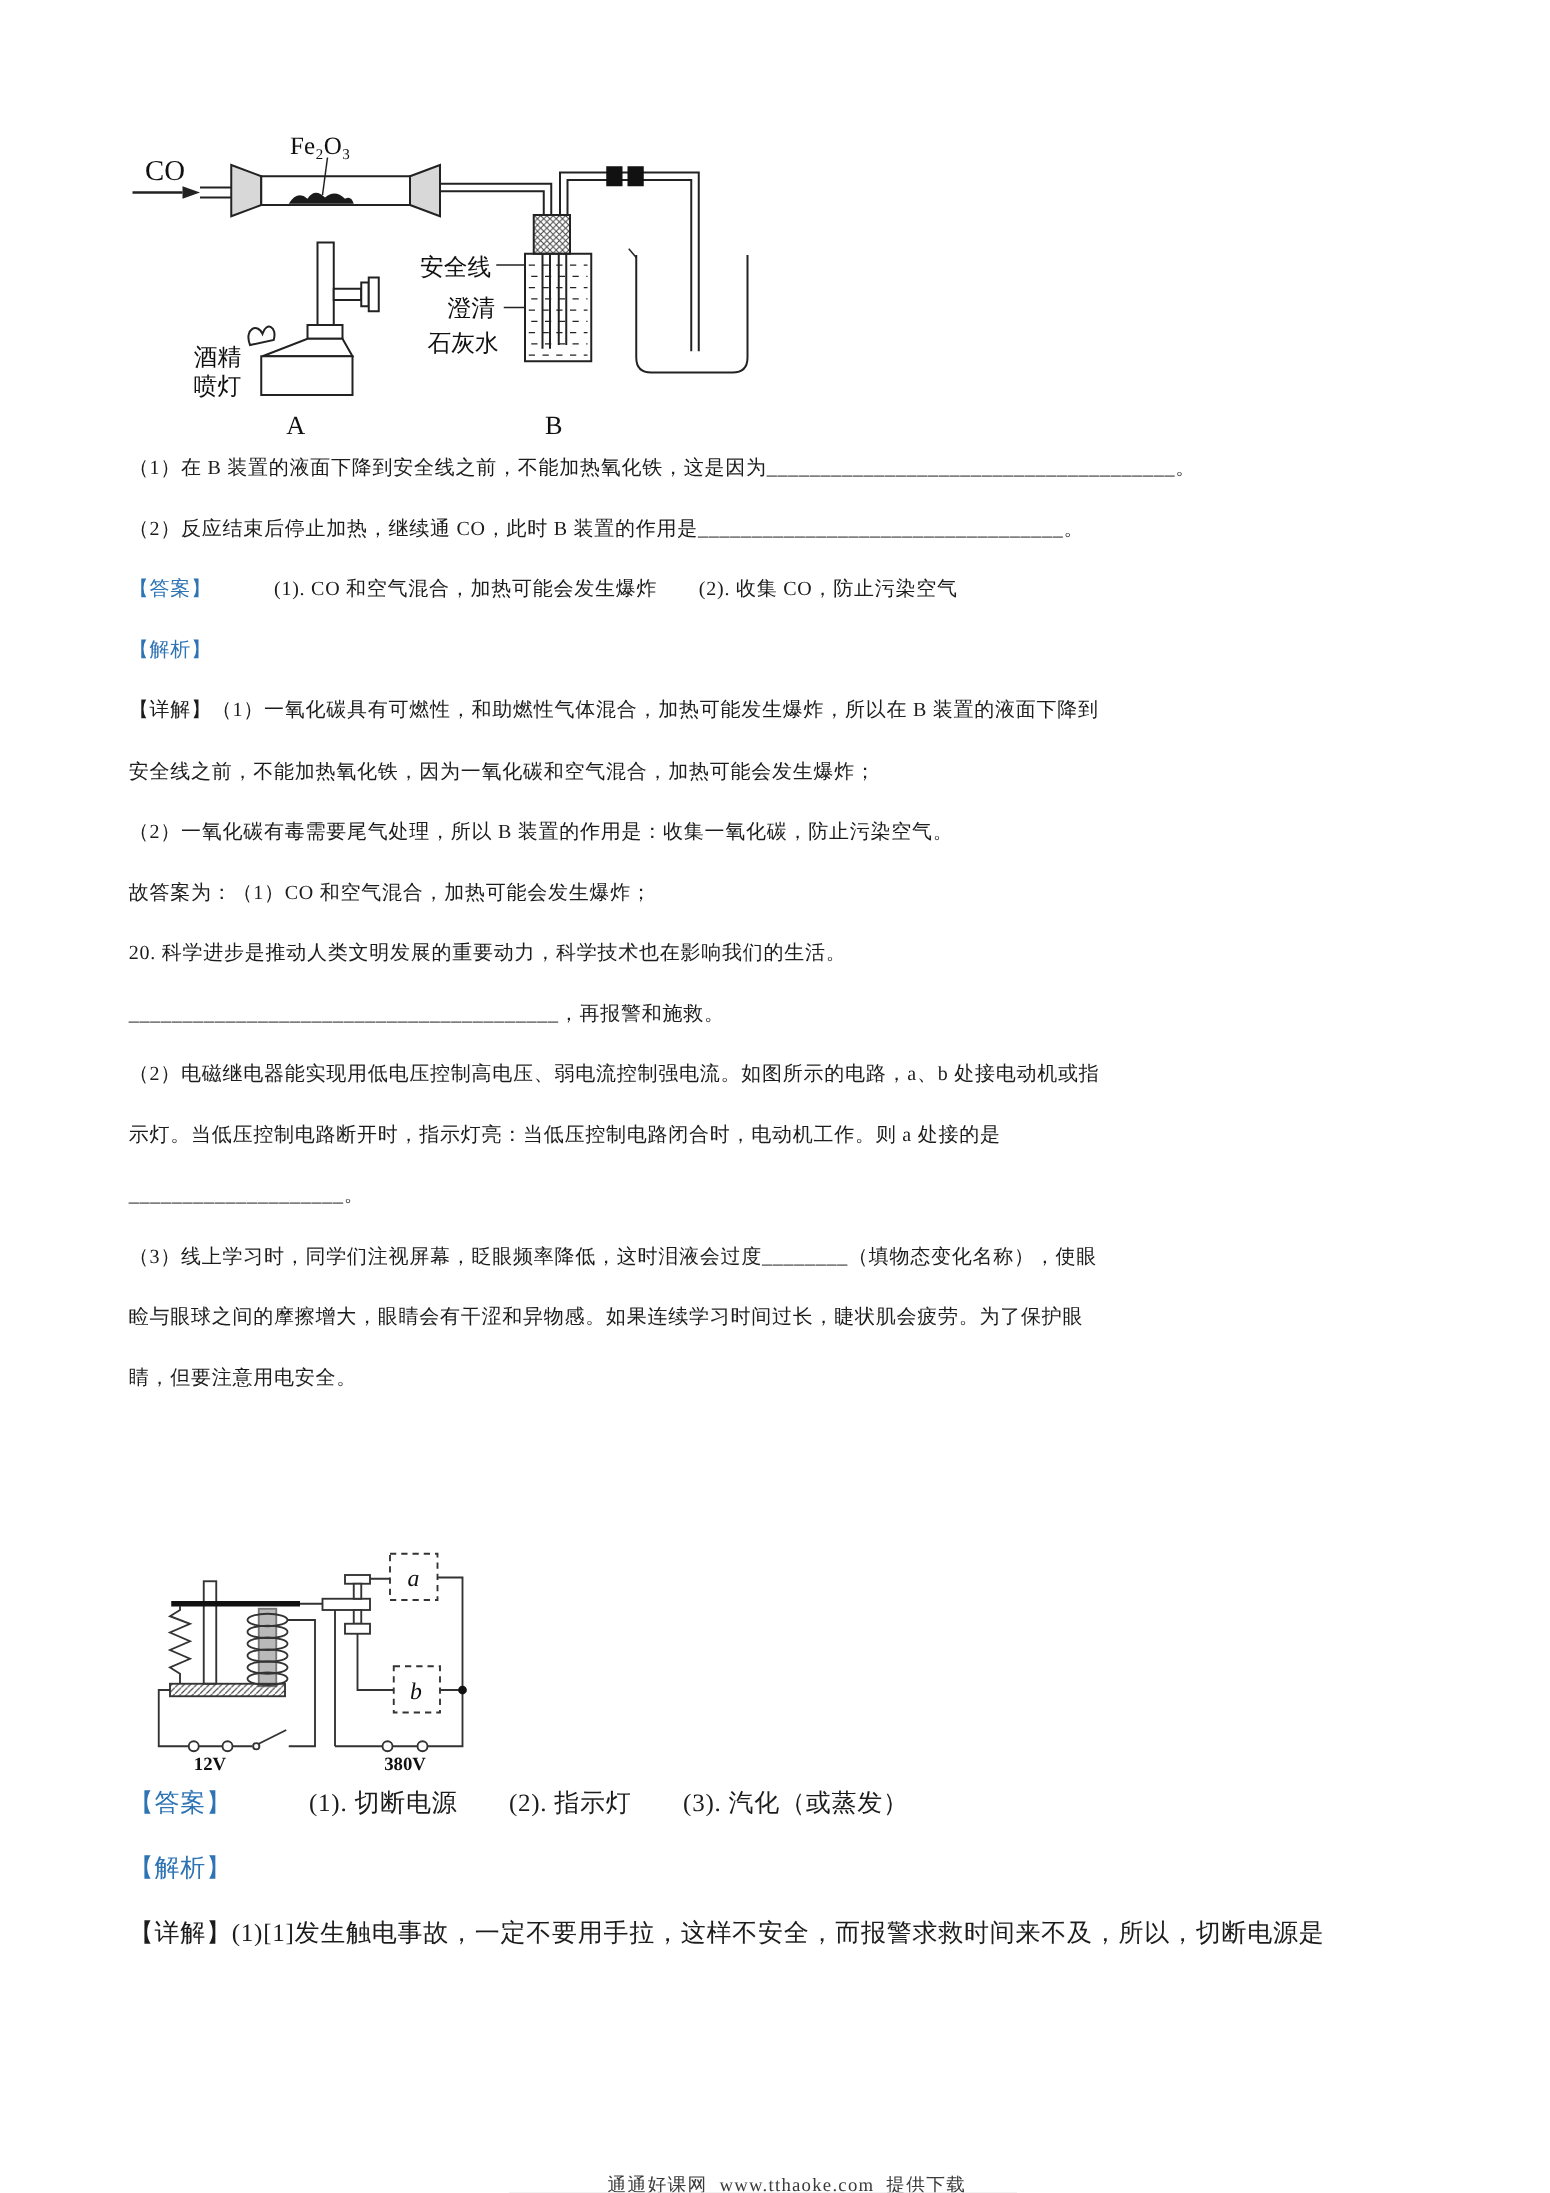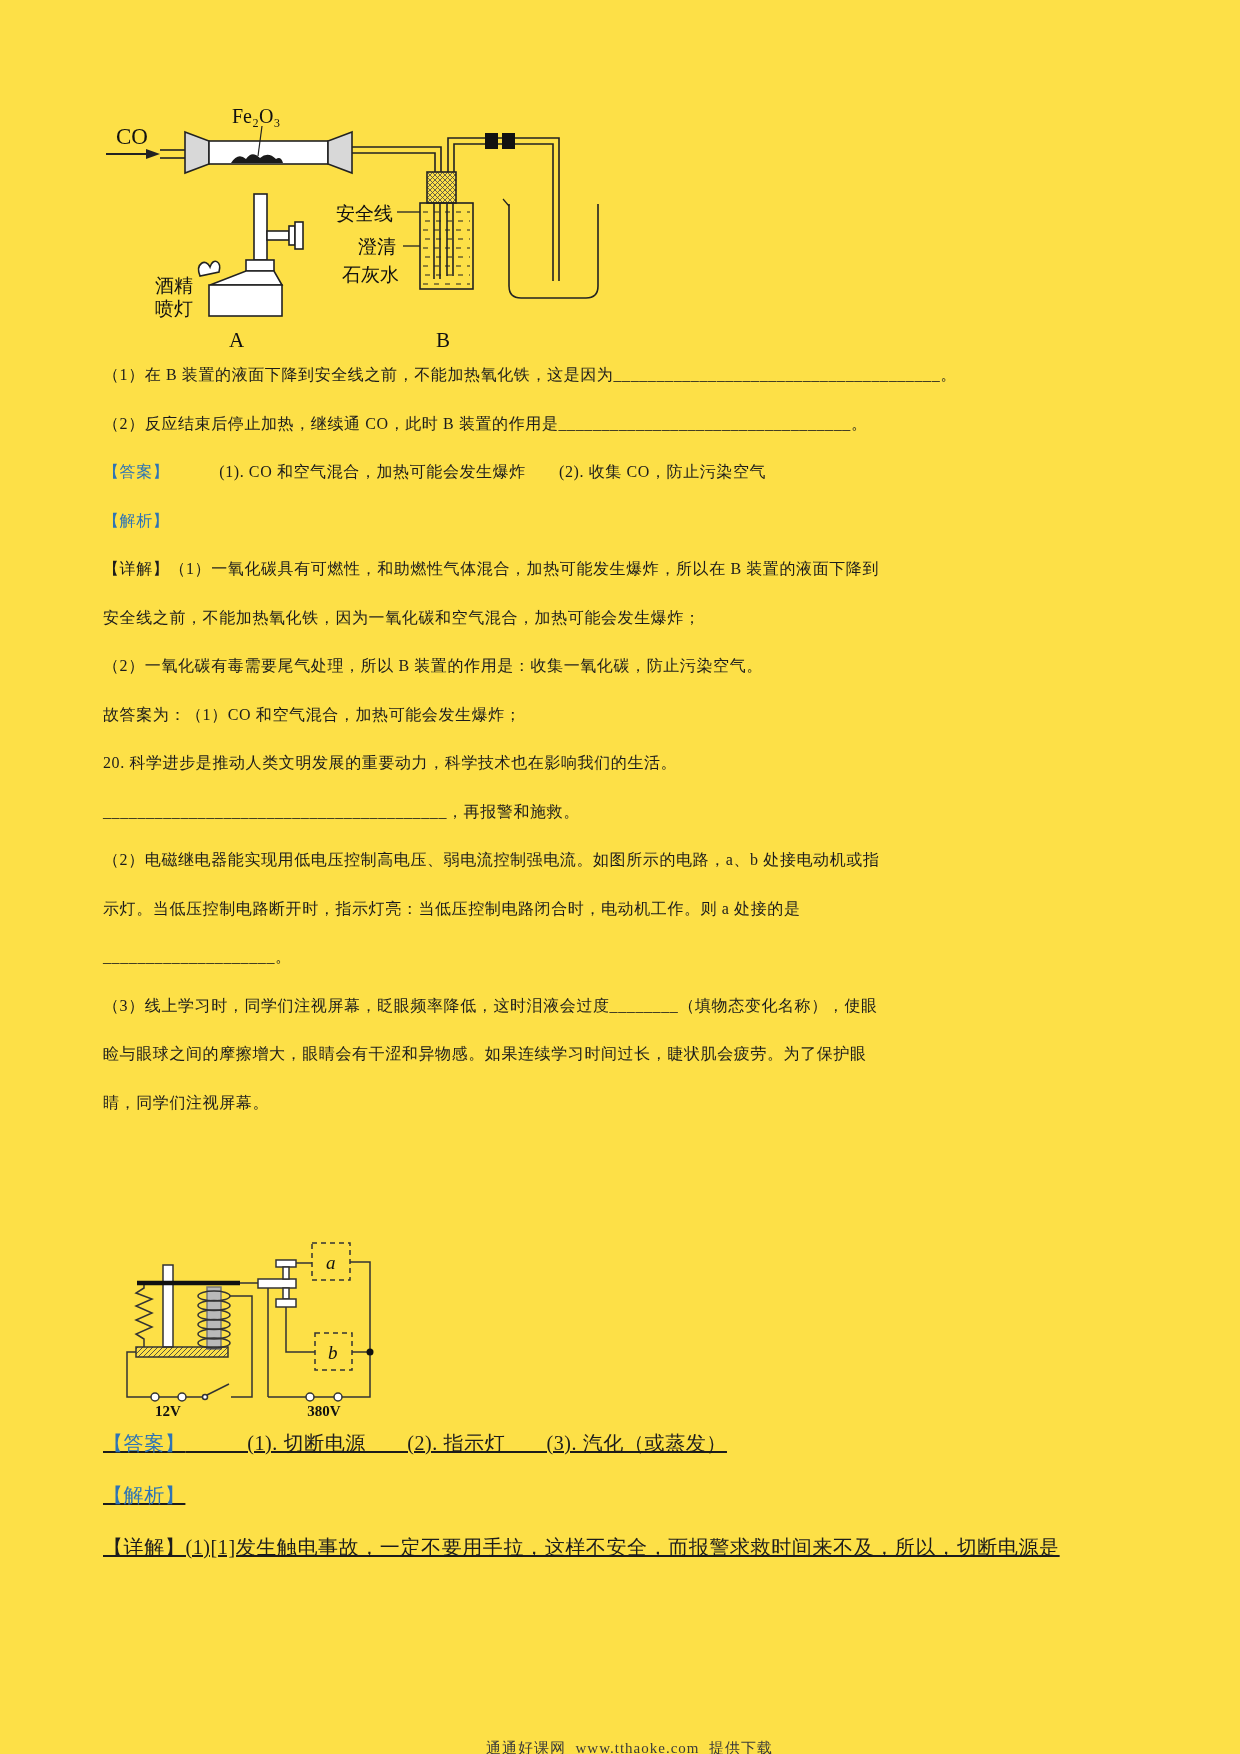--- a/index.html
+++ b/index.html
@@ -1,21 +1,21 @@
 <!DOCTYPE html>
 <html><head>
 <meta charset="utf-8">
 <style>
   html,body{margin:0;padding:0;background:#e8e8e8;}
-  .page{position:relative;width:1240px;height:1754px;background:#fde047;margin:0 auto;
+  .page{position:relative;width:1240px;height:1754px;background:#ffffff;margin:0 auto;
         font-family:"Liberation Serif","DejaVu Serif",serif;color:#1c1c1c;overflow:hidden;}
   .tb{position:absolute;left:103px;width:1040px;}
   .tb .line{height:48.5px;line-height:48.5px;font-size:16px;letter-spacing:0.6px;white-space:pre;}
   .tb2{position:absolute;left:103px;width:1040px;}
-  .tb2 .line{height:52px;line-height:52px;font-size:20px;letter-spacing:0.6px;white-space:pre;text-decoration:underline;}
+  .tb2 .line{height:52px;line-height:52px;font-size:20px;letter-spacing:0.6px;white-space:pre;}
   .albl{color:#2e74b5;}
   .fig{position:absolute;}
   .footer{position:absolute;top:1722px;left:0;width:100%;text-align:center;
           font-size:15px;color:#3a3a3a;letter-spacing:1px;white-space:pre;}
   svg text{font-family:"Liberation Serif","DejaVu Serif",serif;fill:#111;}
 </style>
 </head>
 <body>
 
 <div class="page">
@@ -99,21 +99,21 @@
     <div class="line"><span class="albl"></span><span>安全线之前，不能加热氧化铁，因为一氧化碳和空气混合，加热可能会发生爆炸；</span></div>
     <div class="line"><span class="albl"></span><span>（2）一氧化碳有毒需要尾气处理，所以 B 装置的作用是：收集一氧化碳，防止污染空气。</span></div>
     <div class="line"><span class="albl"></span><span>故答案为：（1）CO 和空气混合，加热可能会发生爆炸；</span></div>
     <div class="line"><span class="albl"></span><span>20. 科学进步是推动人类文明发展的重要动力，科学技术也在影响我们的生活。</span></div>
     <div class="line"><span class="albl"></span><span>________________________________________，再报警和施救。</span></div>
     <div class="line"><span class="albl"></span><span>（2）电磁继电器能实现用低电压控制高电压、弱电流控制强电流。如图所示的电路，a、b 处接电动机或指</span></div>
     <div class="line"><span class="albl"></span><span>示灯。当低压控制电路断开时，指示灯亮：当低压控制电路闭合时，电动机工作。则 a 处接的是</span></div>
     <div class="line"><span class="albl"></span><span>____________________。</span></div>
     <div class="line"><span class="albl"></span><span>（3）线上学习时，同学们注视屏幕，眨眼频率降低，这时泪液会过度________（填物态变化名称），使眼</span></div>
     <div class="line"><span class="albl"></span><span>睑与眼球之间的摩擦增大，眼睛会有干涩和异物感。如果连续学习时间过长，睫状肌会疲劳。为了保护眼</span></div>
-    <div class="line"><span class="albl"></span><span>睛，同学们注视屏幕。</span></div>
+    <div class="line"><span class="albl"></span><span>睛，但要注意用电安全。</span></div>
   </div>
 
   <svg class="fig" style="left:110px;top:1235px" width="290" height="190" viewBox="0 0 290 190">
     <defs>
       <pattern id="dh" width="5" height="5" patternUnits="userSpaceOnUse">
         <path d="M0 5L5 0" stroke="#444" stroke-width="0.9"></path>
       </pattern>
     </defs>
     <g fill="none" stroke="#333" stroke-width="1.5">
 

